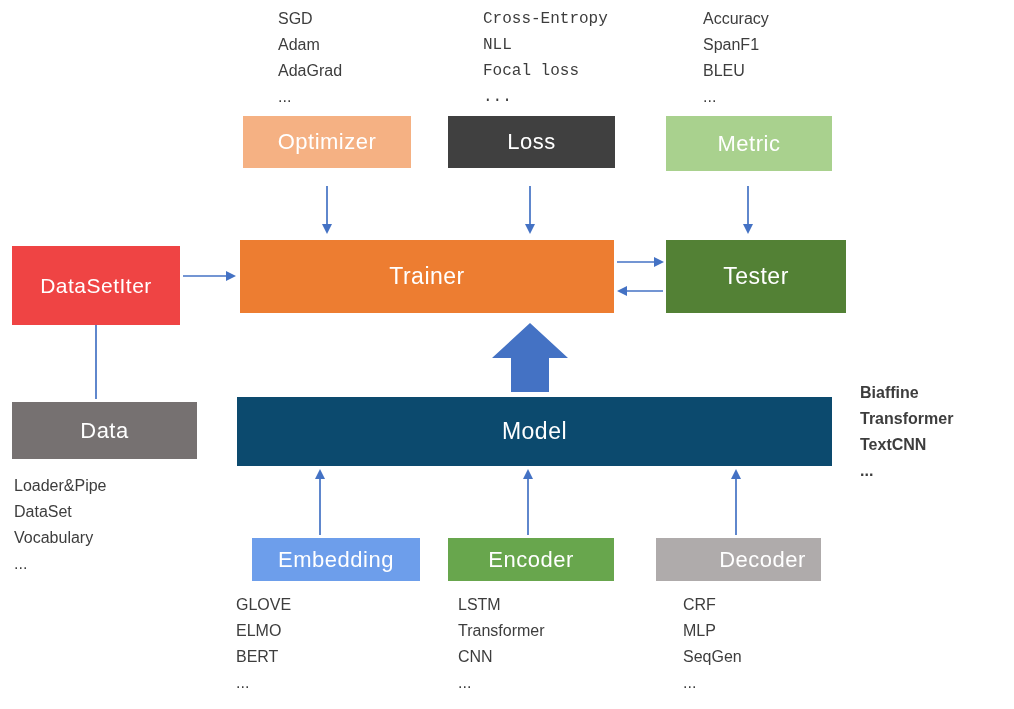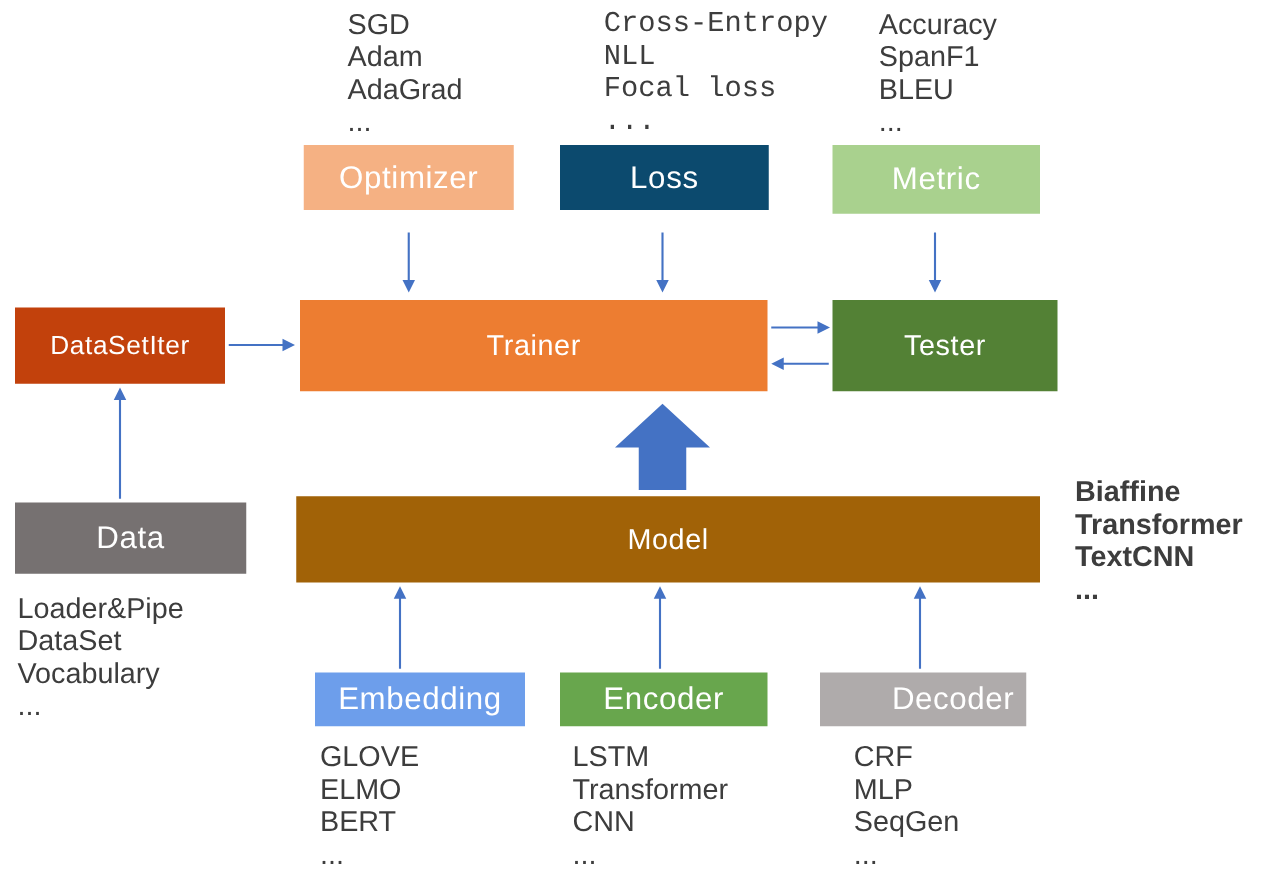--- a/index.html
+++ b/index.html
@@ -11,28 +11,28 @@
     height: 709px;
     background: #ffffff;
     overflow: hidden;
   }
   .box {
     position: absolute;
     display: flex;
     align-items: center;
     justify-content: center;
     color: #ffffff;
-    font-size: 25px;
+    font-size: 22px;
     letter-spacing: 0.5px;
     white-space: nowrap;
   }
   .box.big { font-size: 23px; }
   .list {
     position: absolute;
-    font-size: 23px;
+    font-size: 16px;
     line-height: 26px;
     color: #3d3d3d;
     white-space: nowrap;
   }
   svg.arrows {
     position: absolute;
     left: 0;
     top: 0;
   }
 </style>
@@ -65,21 +65,21 @@
     <div>Transformer</div>
     <div>TextCNN</div>
     <div>...</div>
   </div>
   <div class="list" style="left:14px; top:473px;">
     <div>Loader&amp;Pipe</div>
     <div>DataSet</div>
     <div>Vocabulary</div>
     <div>...</div>
   </div>
-  <div class="list" style="left:256px; top:592px;">
+  <div class="list" style="left:236px; top:592px;">
     <div>GLOVE</div>
     <div>ELMO</div>
     <div>BERT</div>
     <div>...</div>
   </div>
   <div class="list" style="left:458px; top:592px;">
     <div>LSTM</div>
     <div>Transformer</div>
     <div>CNN</div>
     <div>...</div>
@@ -142,27 +142,27 @@
       <line x1="736" y1="535" x2="736" y2="478" stroke="#4472C4" stroke-width="1.7"></line>
       <polygon points="736,469 731,479 741,479" fill="#4472C4"></polygon>
     </g>
 
     <g>
       <polygon points="530,323 568,358 549,358 549,392 511,392 511,358 492,358" fill="#4472C4"></polygon>
     </g>
   </svg>
 
   <div class="box" style="left: 243px; top: 116px; width: 168px; height: 52px; background-color: rgb(245, 177, 131);">Optimizer</div>
-  <div class="box" style="left: 448px; top: 116px; width: 167px; height: 52px; background-color: #0c4a6e;">Loss</div>
+  <div class="box" style="left: 448px; top: 116px; width: 167px; height: 52px; background-color: #404040;">Loss</div>
   <div class="box" style="left: 666px; top: 116px; width: 166px; height: 55px; background-color: rgb(169, 209, 142);">Metric</div>
 
-  <div class="box" style="left: 12px; top: 246px; width: 168px; height: 61px; font-size: 21px; background-color: #c2410c;">DataSetIter</div>
+  <div class="box" style="left: 12px; top: 246px; width: 168px; height: 79px; font-size: 21px; background-color: #ef4444;">DataSetIter</div>
   <div class="box big" style="left: 240px; top: 240px; width: 374px; height: 73px; background-color: rgb(237, 125, 49);">Trainer</div>
   <div class="box big" style="left: 666px; top: 240px; width: 180px; height: 73px; background-color: rgb(83, 129, 53);">Tester</div>
 
-  <div class="box big" style="left: 237px; top: 397px; width: 595px; height: 69px; background-color: #a16207;">Model</div>
+  <div class="box big" style="left: 237px; top: 397px; width: 595px; height: 69px; background-color: #0c4a6e;">Model</div>
   <div class="box" style="left: 12px; top: 402px; width: 185px; height: 57px; background-color: rgb(118, 113, 113);">Data</div>
 
   <div class="box" style="left: 252px; top: 538px; width: 168px; height: 43px; background-color: rgb(109, 158, 235);">Embedding</div>
   <div class="box" style="left: 448px; top: 538px; width: 166px; height: 43px; background-color: rgb(104, 166, 77);">Encoder</div>
   <div class="box" style="left: 656px; top: 538px; width: 165px; height: 43px; background-color: rgb(175, 171, 171); padding-left: 48px;">Decoder</div>
 
 </div>
 
 </body></html>

